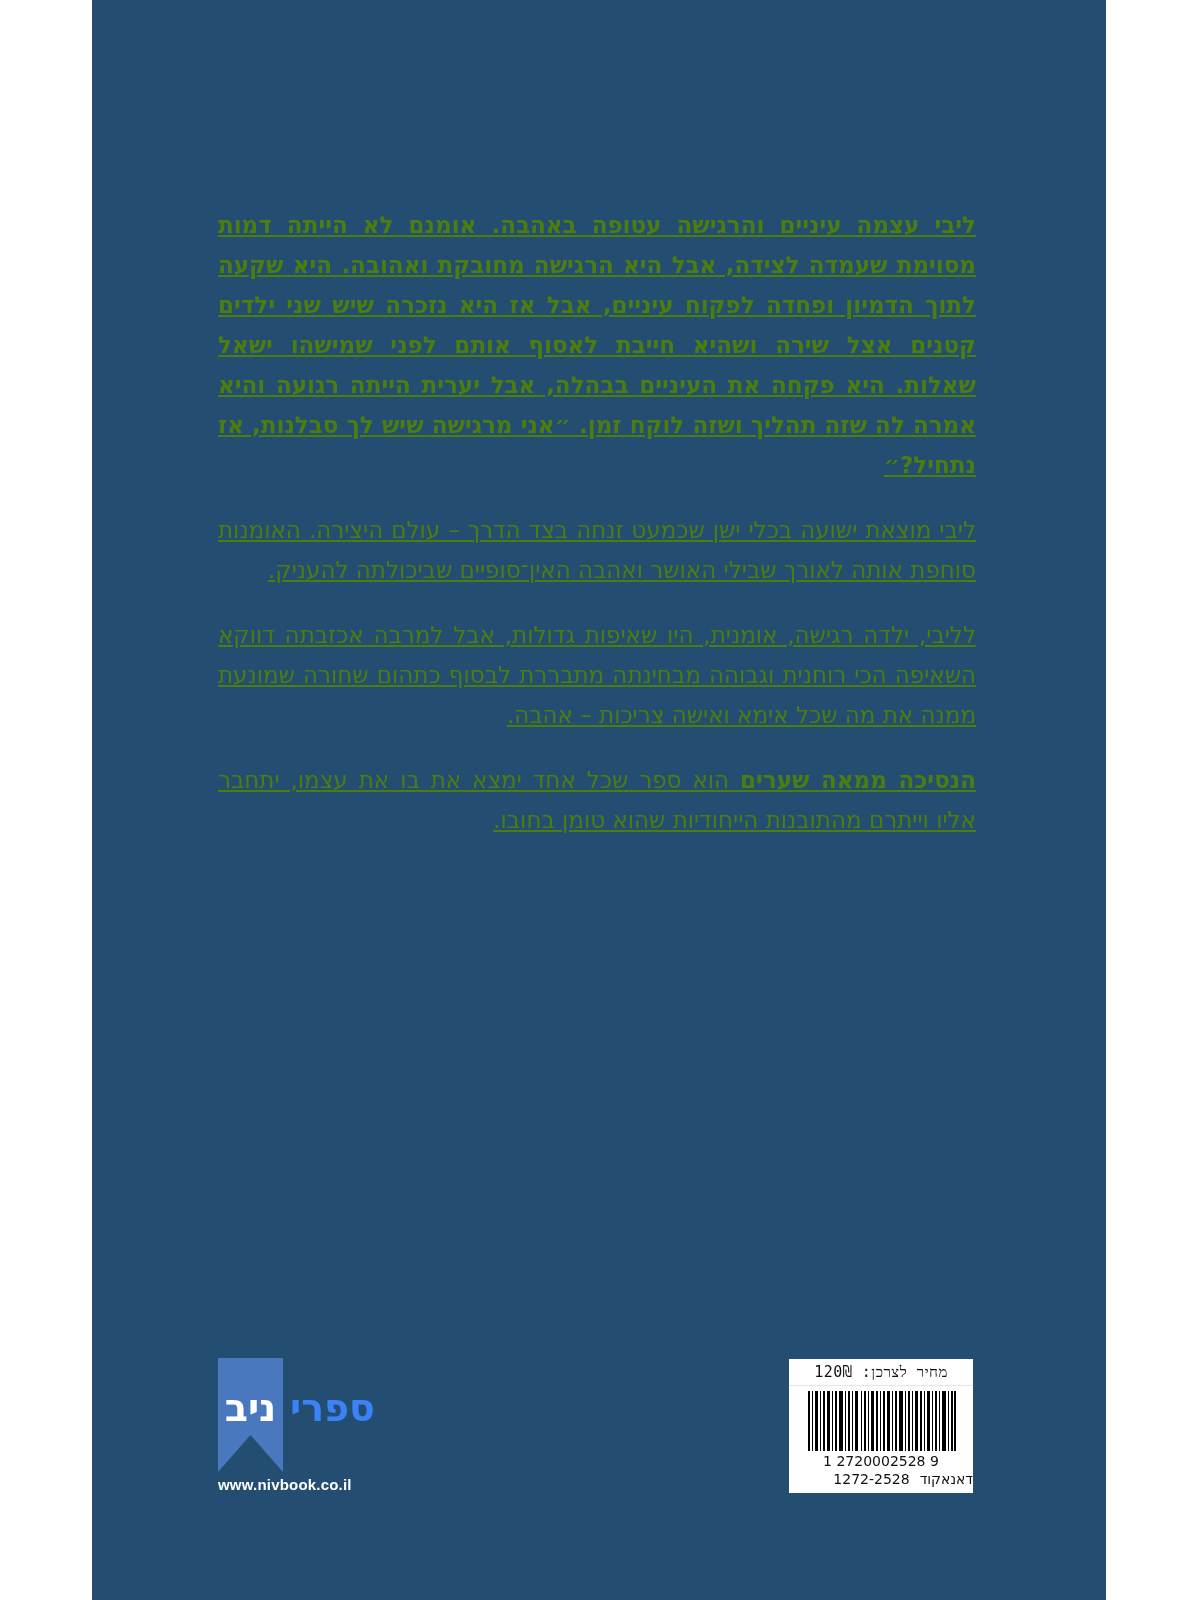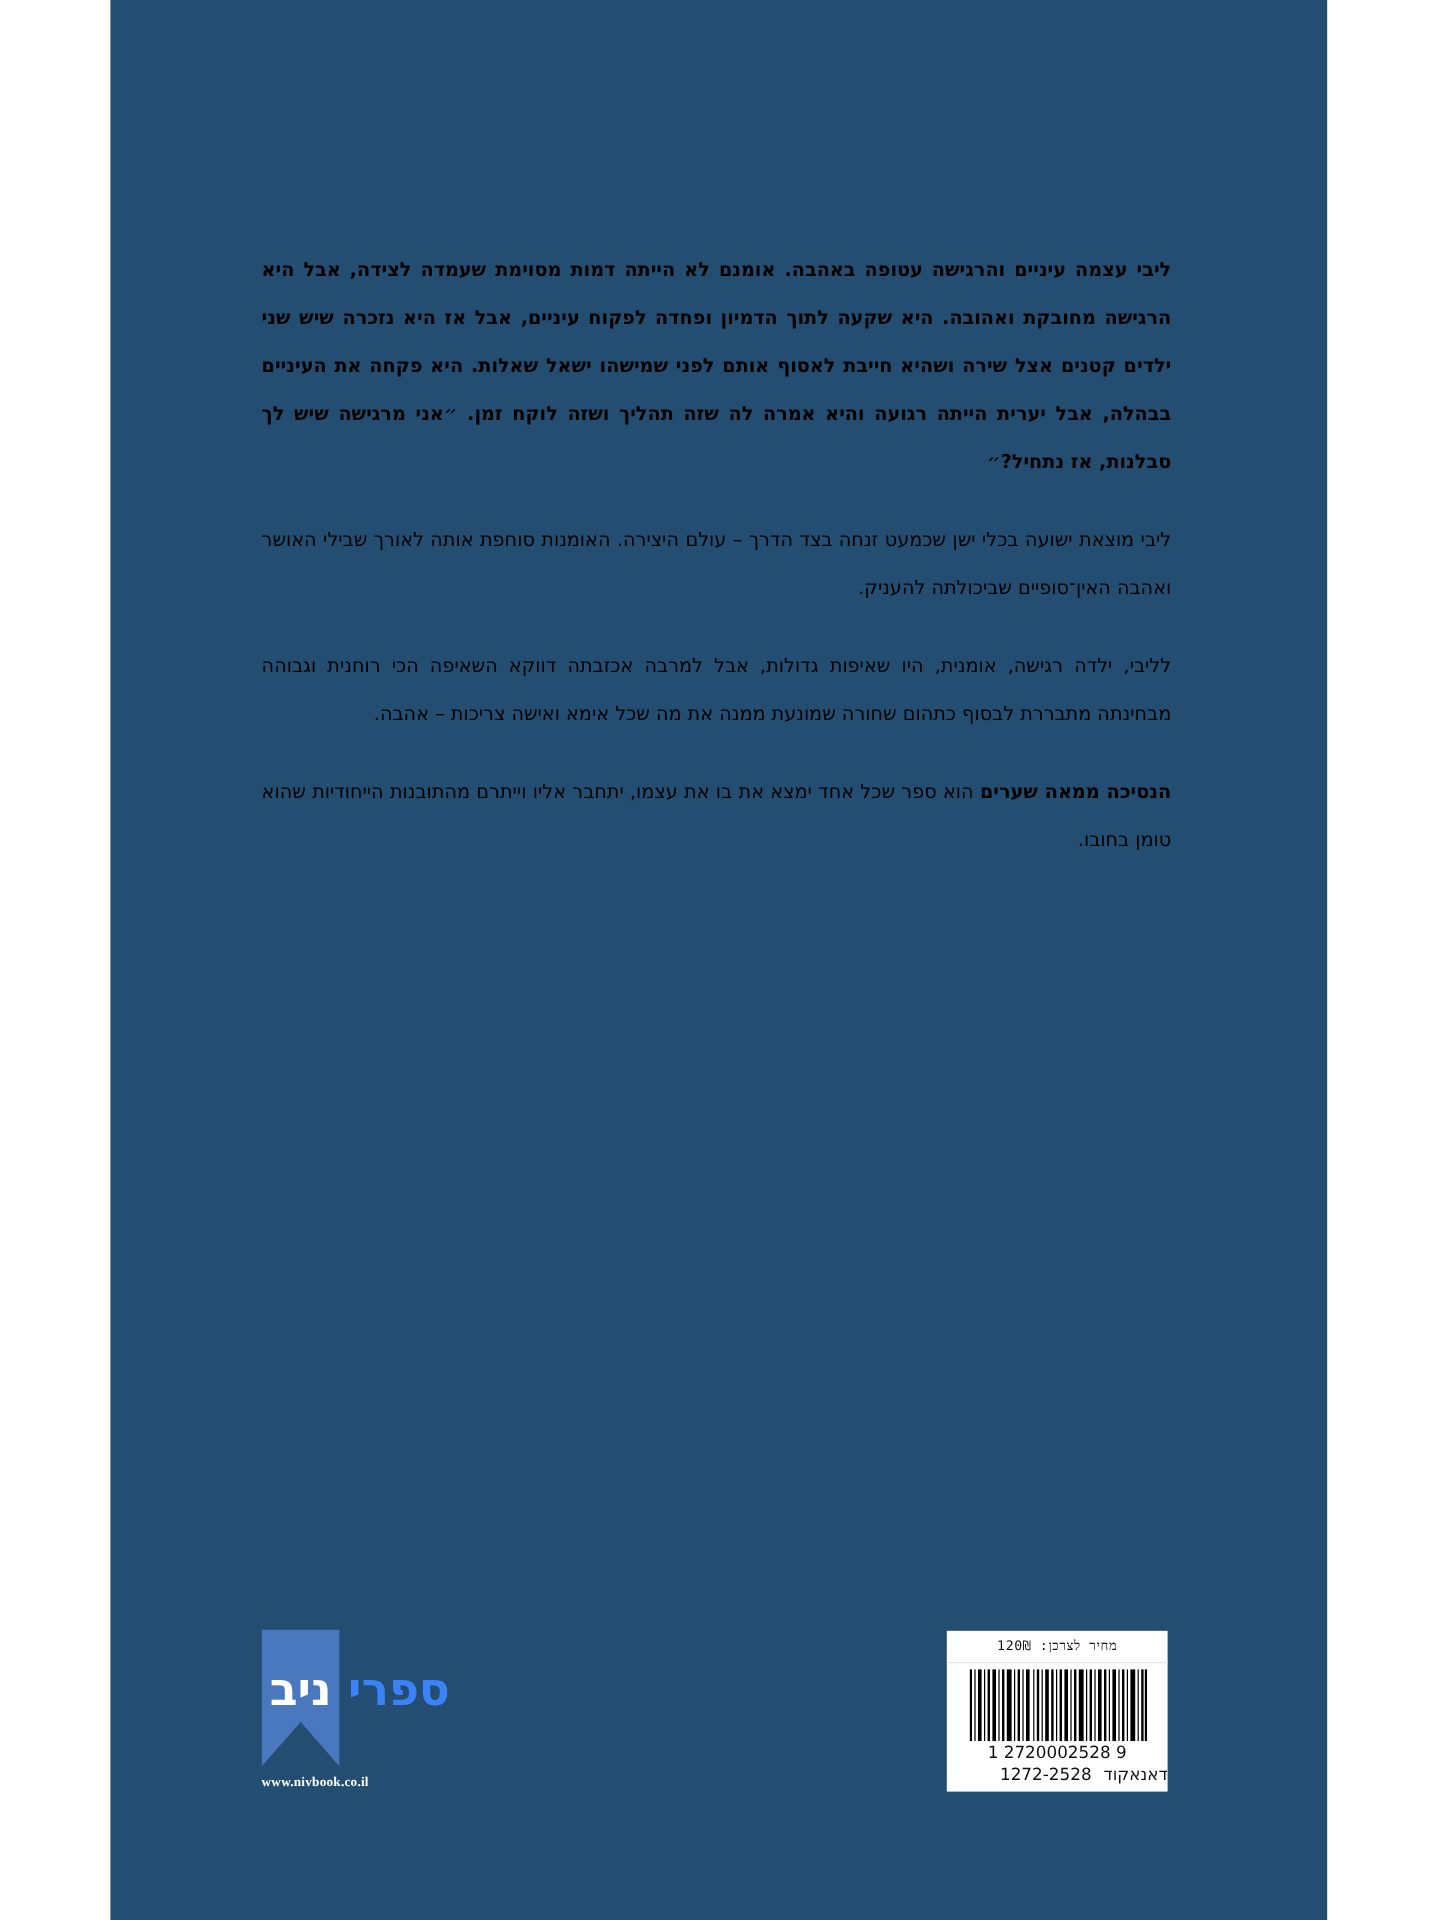--- a/index.html
+++ b/index.html
@@ -23,23 +23,24 @@
       background: #234e72;
     }
     .blurb {
       position: absolute;
       left: 218px;
       top: 205px;
       width: 758px;
       direction: rtl;
       text-align: justify;
       text-align-last: right;
-      color: #000000;
-      font-size: 16px;
+      color: #4d7c0f;
+      font-size: 23px;
       line-height: 40px;
+      text-decoration: underline;
     }
     .blurb p {
       margin: 0 0 25px 0;
     }
     .blurb p.bold-para {
       font-weight: bold;
     }
     .blurb b {
       font-weight: bold;
     }
@@ -81,43 +82,43 @@
       font-size: 38px;
       line-height: 44px;
       direction: rtl;
     }
     .logo-url {
       position: absolute;
       left: 0;
       top: 117px;
       color: #ffffff;
       font-weight: bold;
-      font-size: 11px;
+      font-size: 15px;
       line-height: 20px;
       letter-spacing: 0.2px;
-      font-family: Liberation Serif, serif;
+      font-family: Liberation Sans, sans-serif;
     }
     
     .barcode-box {
       position: absolute;
       left: 789px;
       top: 1359px;
       width: 184px;
       height: 134px;
       background: #ffffff;
     }
     .price {
       position: absolute;
       left: 0;
       top: 3px;
       width: 100%;
       text-align: center;
       direction: rtl;
       font-family: "DejaVu Sans Mono", monospace;
-      font-size: 11px;
+      font-size: 15px;
       line-height: 20px;
       color: #111;
       letter-spacing: 0.5px;
     }
     .price-divider {
       position: absolute;
       left: 0;
       top: 26px;
       width: 100%;
       height: 1px;

